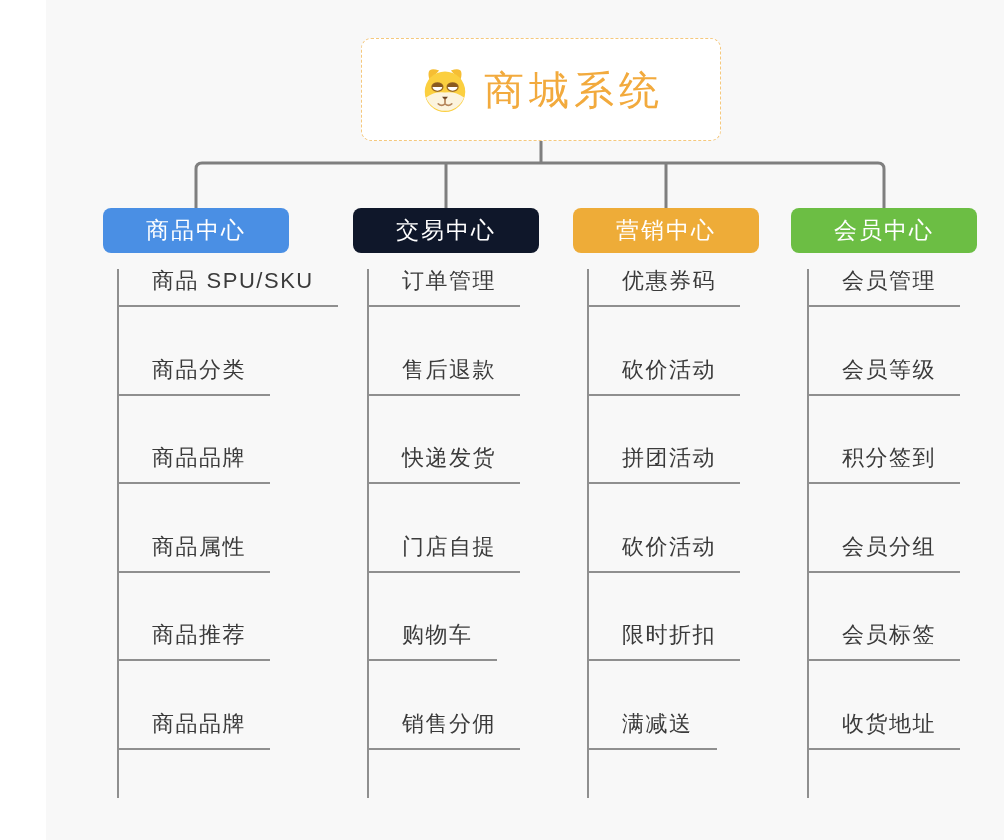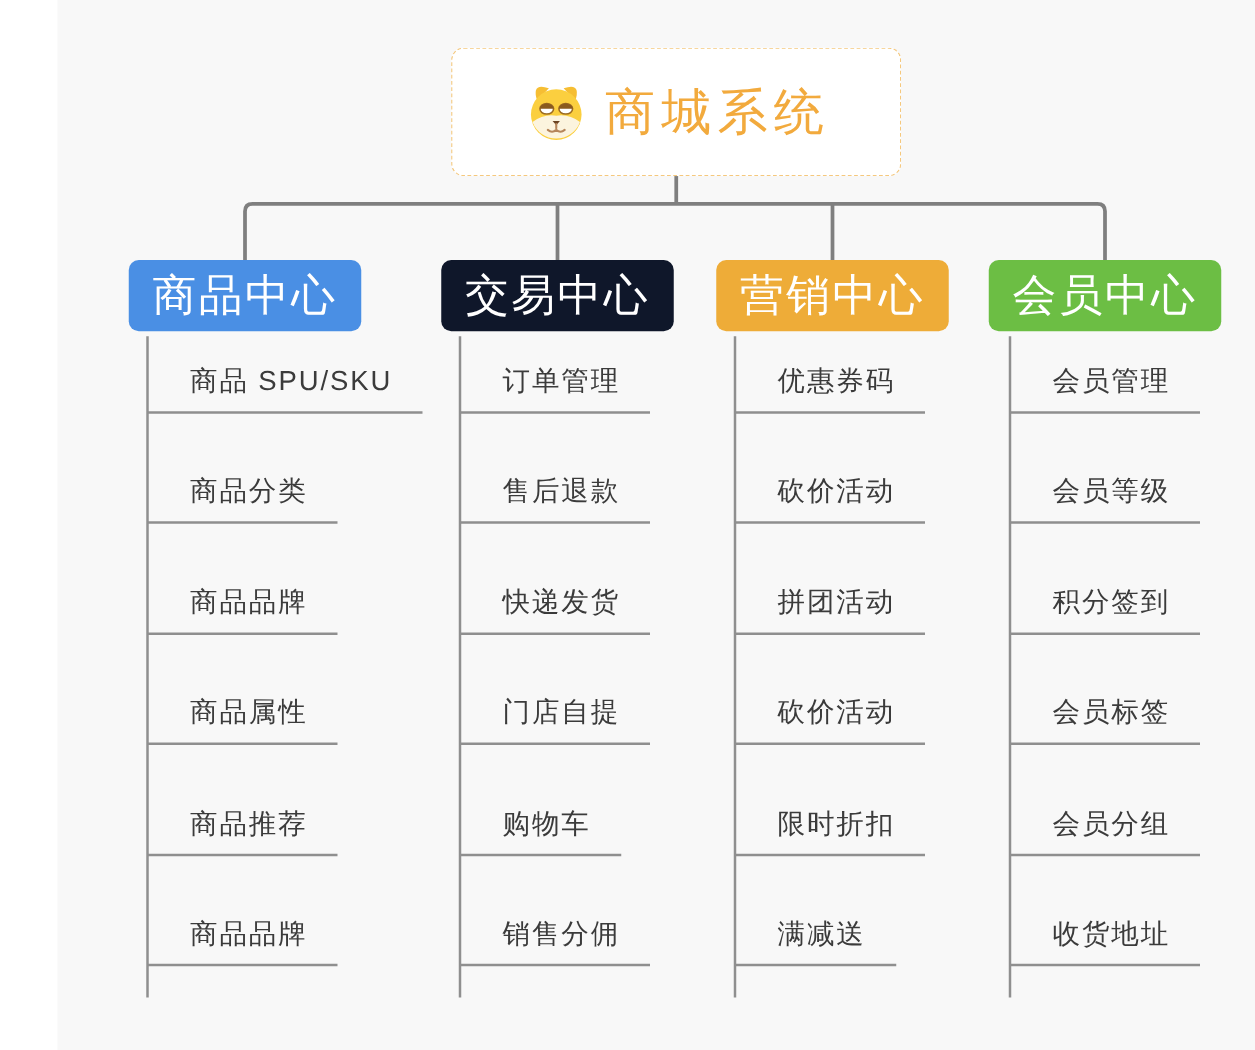--- a/index.html
+++ b/index.html
@@ -17,30 +17,30 @@
     position:absolute;left:315px;top:38px;width:360px;height:103px;
     box-sizing:border-box;background:#FFFFFF;
     border:1px dashed #F5C87D;border-radius:10px;
     display:flex;align-items:center;justify-content:center;gap:12px;
     cursor:pointer;
   }
   .root-title{font-size:40px;font-weight:500;letter-spacing:5px;line-height:1;}
   .dog-icon{flex:0 0 auto;}
   
   .bbox{
-    position:absolute;top:208px;width:186px;height:57px;border-radius:8px;
-    color:#FFFFFF;font-size:35px;letter-spacing:2px;
+    position:absolute;top:208px;width:186px;height:45px;border-radius:8px;
+    color:#FFFFFF;font-size:23px;letter-spacing:2px;
     display:flex;align-items:center;justify-content:center;
     cursor:pointer;
   }
   
   .trunk{position:absolute;top:269px;width:2px;height:529px;background:var(--line-color,#8F8F8F);}
   
   .items{position:absolute;top:266px;}
-  .row{height:88.5px;display:flex;align-items:center;}
+  .row{height:88.5px;display:flex;align-items:flex-start;}
   .leaf{
     display:inline-block;white-space:nowrap;
     padding:0 24px 9px 34px;
     border-bottom:2px solid var(--line-color,#8F8F8F);
     font-size:22px;letter-spacing:1.5px;
     color:var(--leaf-text,#3B3B3B);
     cursor:pointer;
   }
 </style>
 </head>
@@ -143,23 +143,23 @@
     <div class="row">
         <span class="leaf">会员管理</span>
       </div>
     <div class="row">
         <span class="leaf">会员等级</span>
       </div>
     <div class="row">
         <span class="leaf">积分签到</span>
       </div>
     <div class="row">
-        <span class="leaf">会员标签</span>
+        <span class="leaf">会员分组</span>
       </div>
     <div class="row">
-        <span class="leaf">会员分组</span>
+        <span class="leaf">会员标签</span>
       </div>
     <div class="row">
         <span class="leaf">收货地址</span>
       </div>
   </div>
 
 </div>
 
 </body></html>

